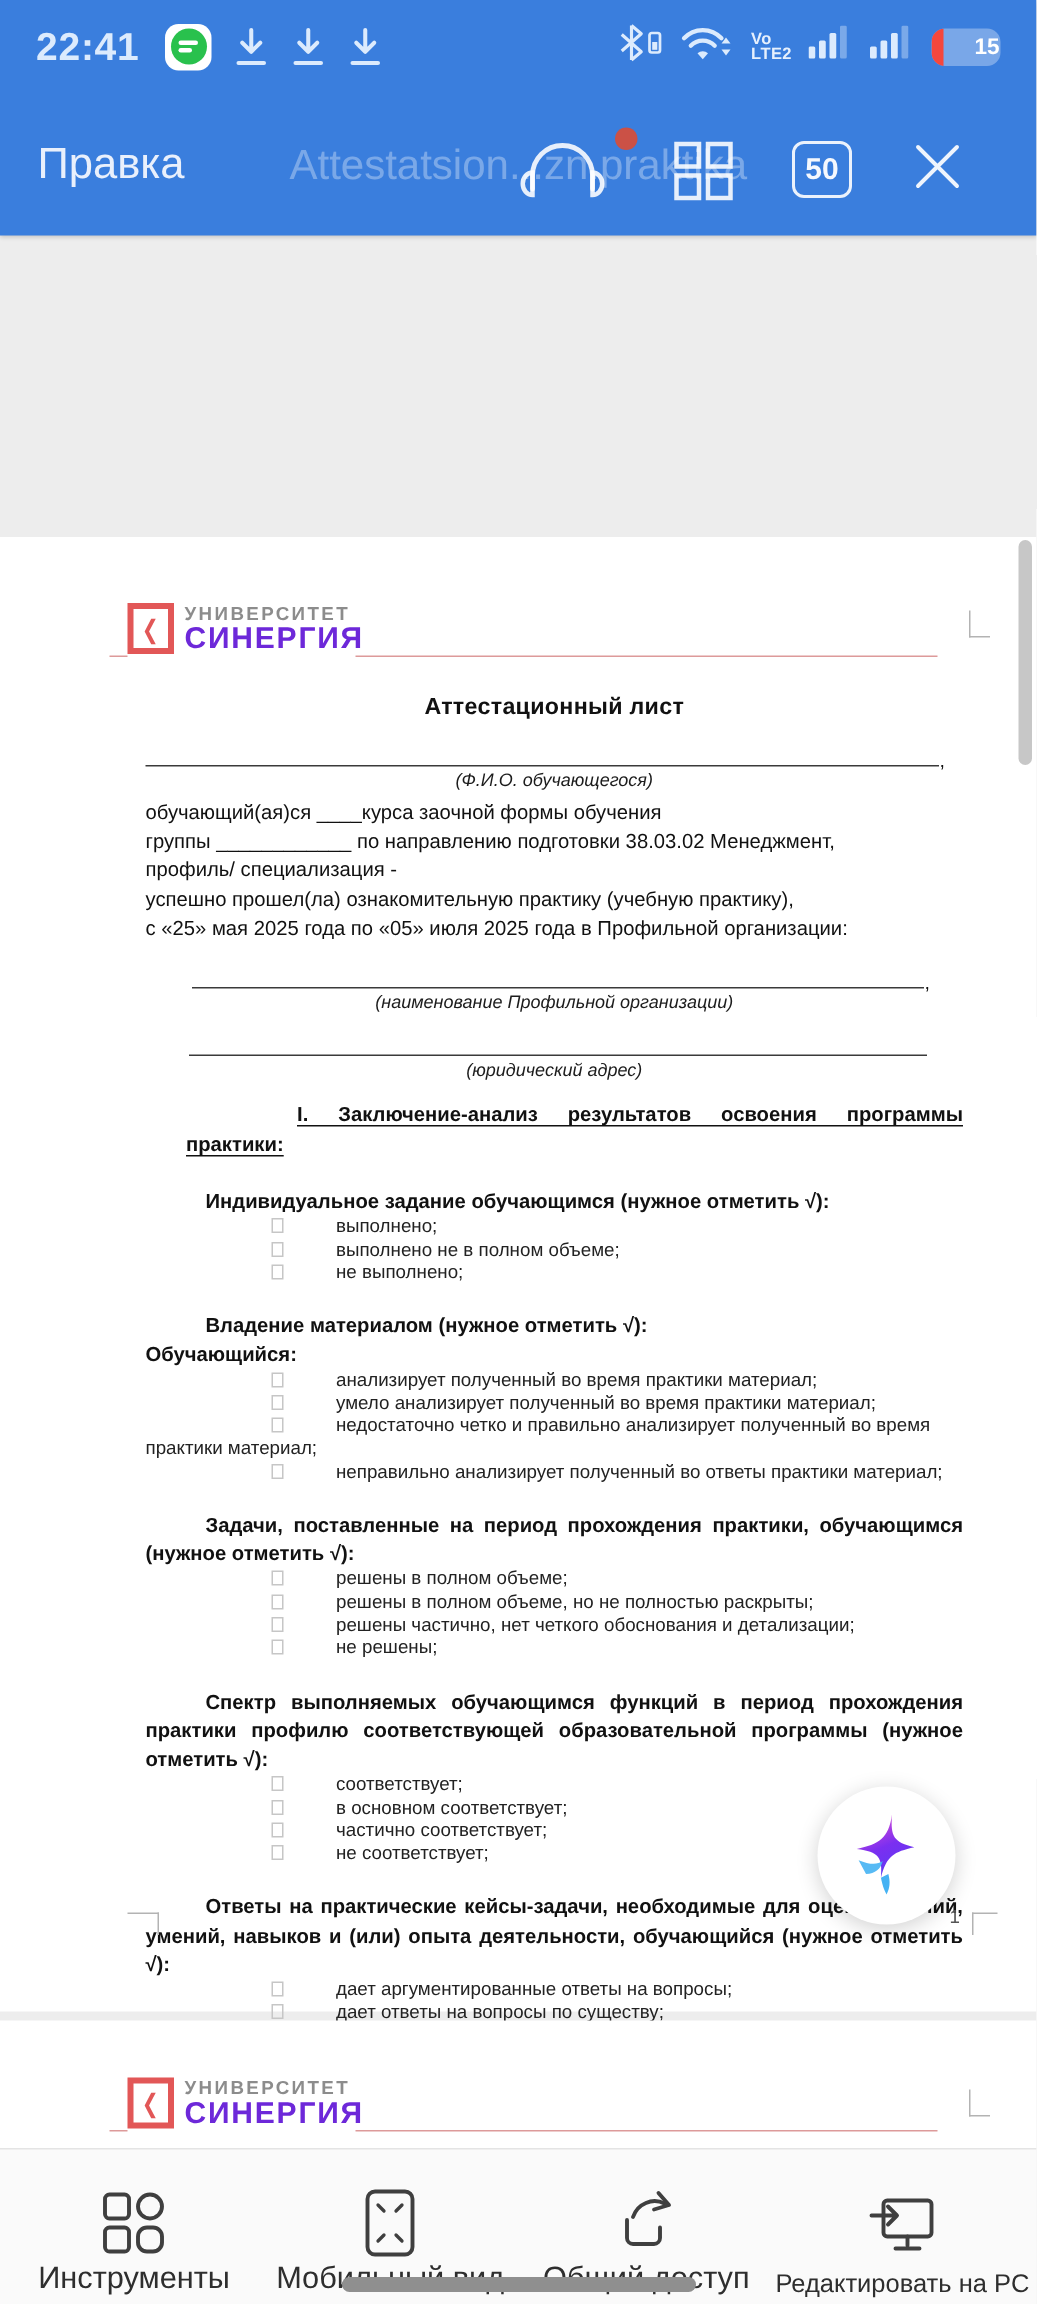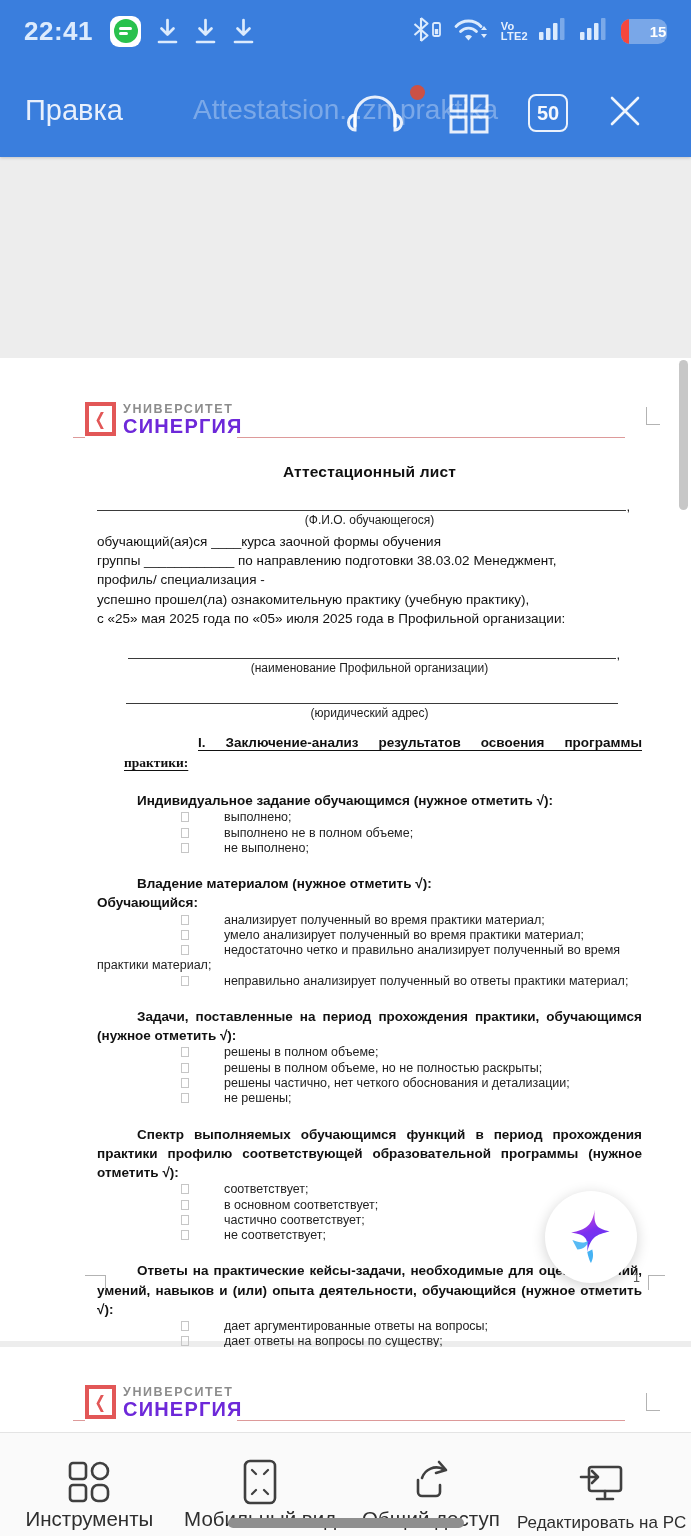--- a/index.html
+++ b/index.html
@@ -65,25 +65,25 @@
 
   
   .doc-body { position:absolute; left:97px; top:105px; width:545px; color:#111; }
   .doc-h1 { font-size:15.5px; font-weight:bold; text-align:center; letter-spacing:.2px; }
   .uline-row { display:flex; align-items:flex-end; height:15px; margin-top:15px; }
   .uline-row .uline { flex:1; border-bottom:1.4px solid #3a3a3a; }
   .uline-row .comma { font-size:13px; line-height:9px; }
   .uline-row.r1 { padding-right:12px; }
   .uline-row.r2 { padding-left:31px; padding-right:22px; margin-top:16px; }
   .uline-row.r3 { padding-left:29px; padding-right:24px; margin-top:14px; }
-  .cap { font-size:12px; text-align:center; color:#1c1c1c; margin-top:2px; }
+  .cap { font-size:12px; font-style:italic; text-align:center; color:#1c1c1c; margin-top:2px; }
   .intro { margin-top:5px; font-size:13.5px; line-height:19.2px; }
   .sec-title { margin-top:13px; margin-left:27px; font-size:13.5px; font-weight:bold; line-height:20px; }
   .sec-title .l1 { text-align:justify; text-align-last:justify; text-indent:74px; text-decoration:underline; text-underline-offset:3px; }
-  .sec-title .l2 { text-decoration:underline; text-underline-offset:3px;font-family:Liberation Serif, serif; }
+  .sec-title .l2 { text-decoration:underline; text-underline-offset:3px; }
   .blk { margin-top:18px; }
   .blk-h { font-size:13.5px; font-weight:bold; line-height:19.2px; text-align:justify; text-indent:40px; }
   .blk-sub { font-size:13.5px; font-weight:bold; line-height:19.2px; }
   .item { font-size:12.5px; line-height:15.3px; color:#222; text-align:left; margin-top:0; }
   .item .box { display:inline-block; width:8px; height:10px; border:1.2px solid #c6c6c6; margin-left:84px; margin-right:35px; vertical-align:-1px; }
   .blk .item:first-of-type { margin-top:2px; }
 
   
   .fab { position:absolute; left:545px; top:1191px; width:92px; height:92px; border-radius:50%; background:#fff; box-shadow:0 3px 14px rgba(0,0,0,.18); display:flex; align-items:center; justify-content:center; z-index:6; }
 

